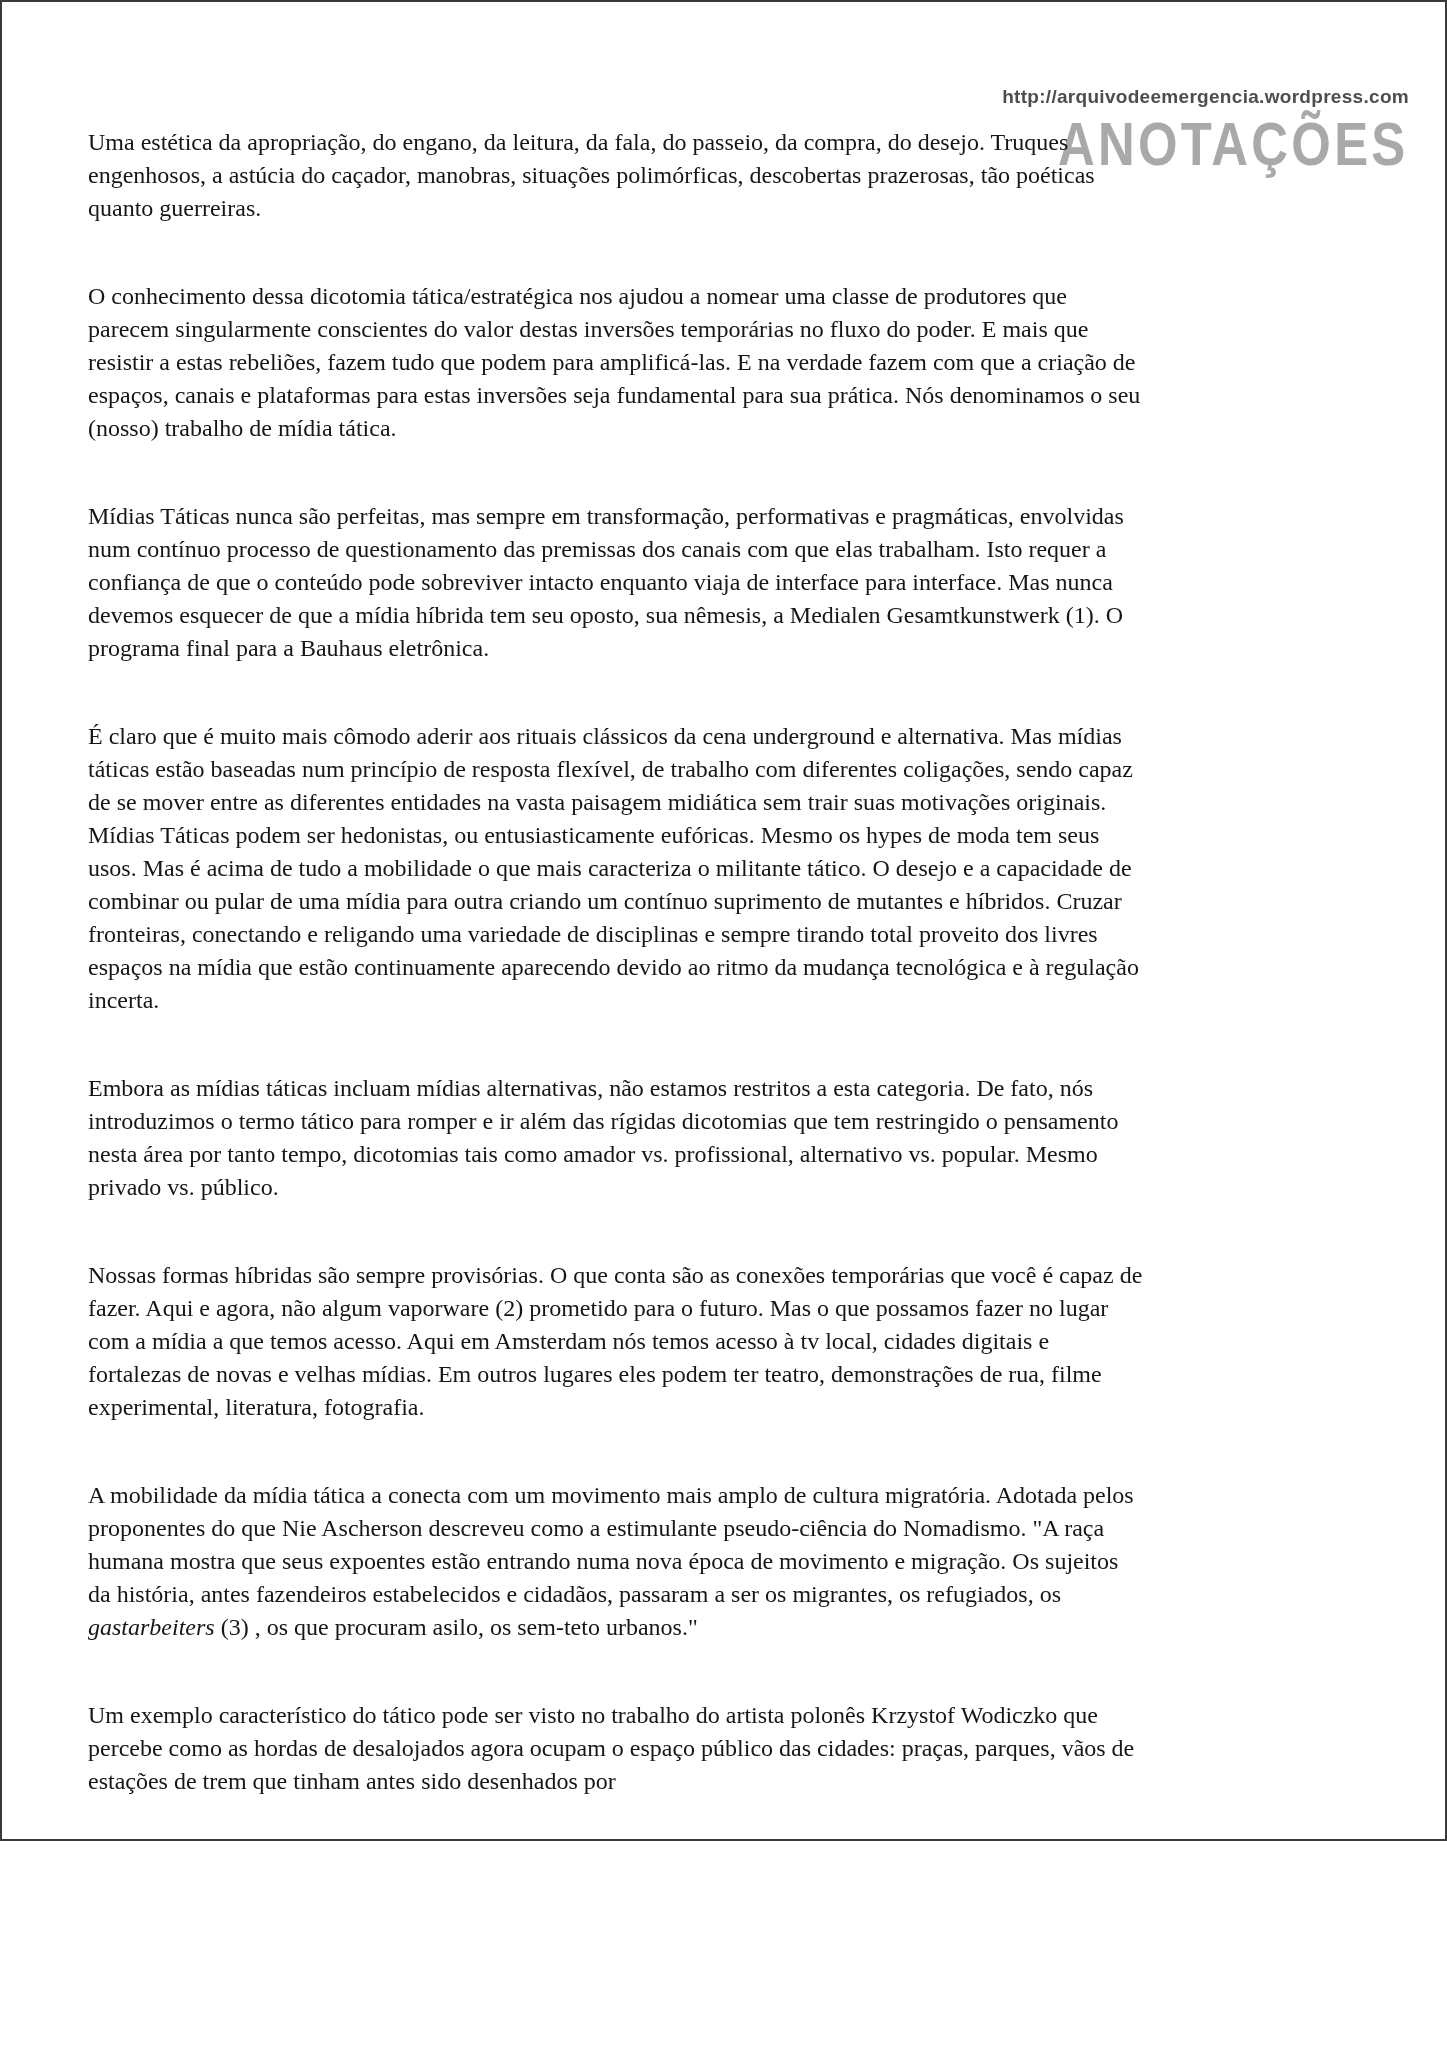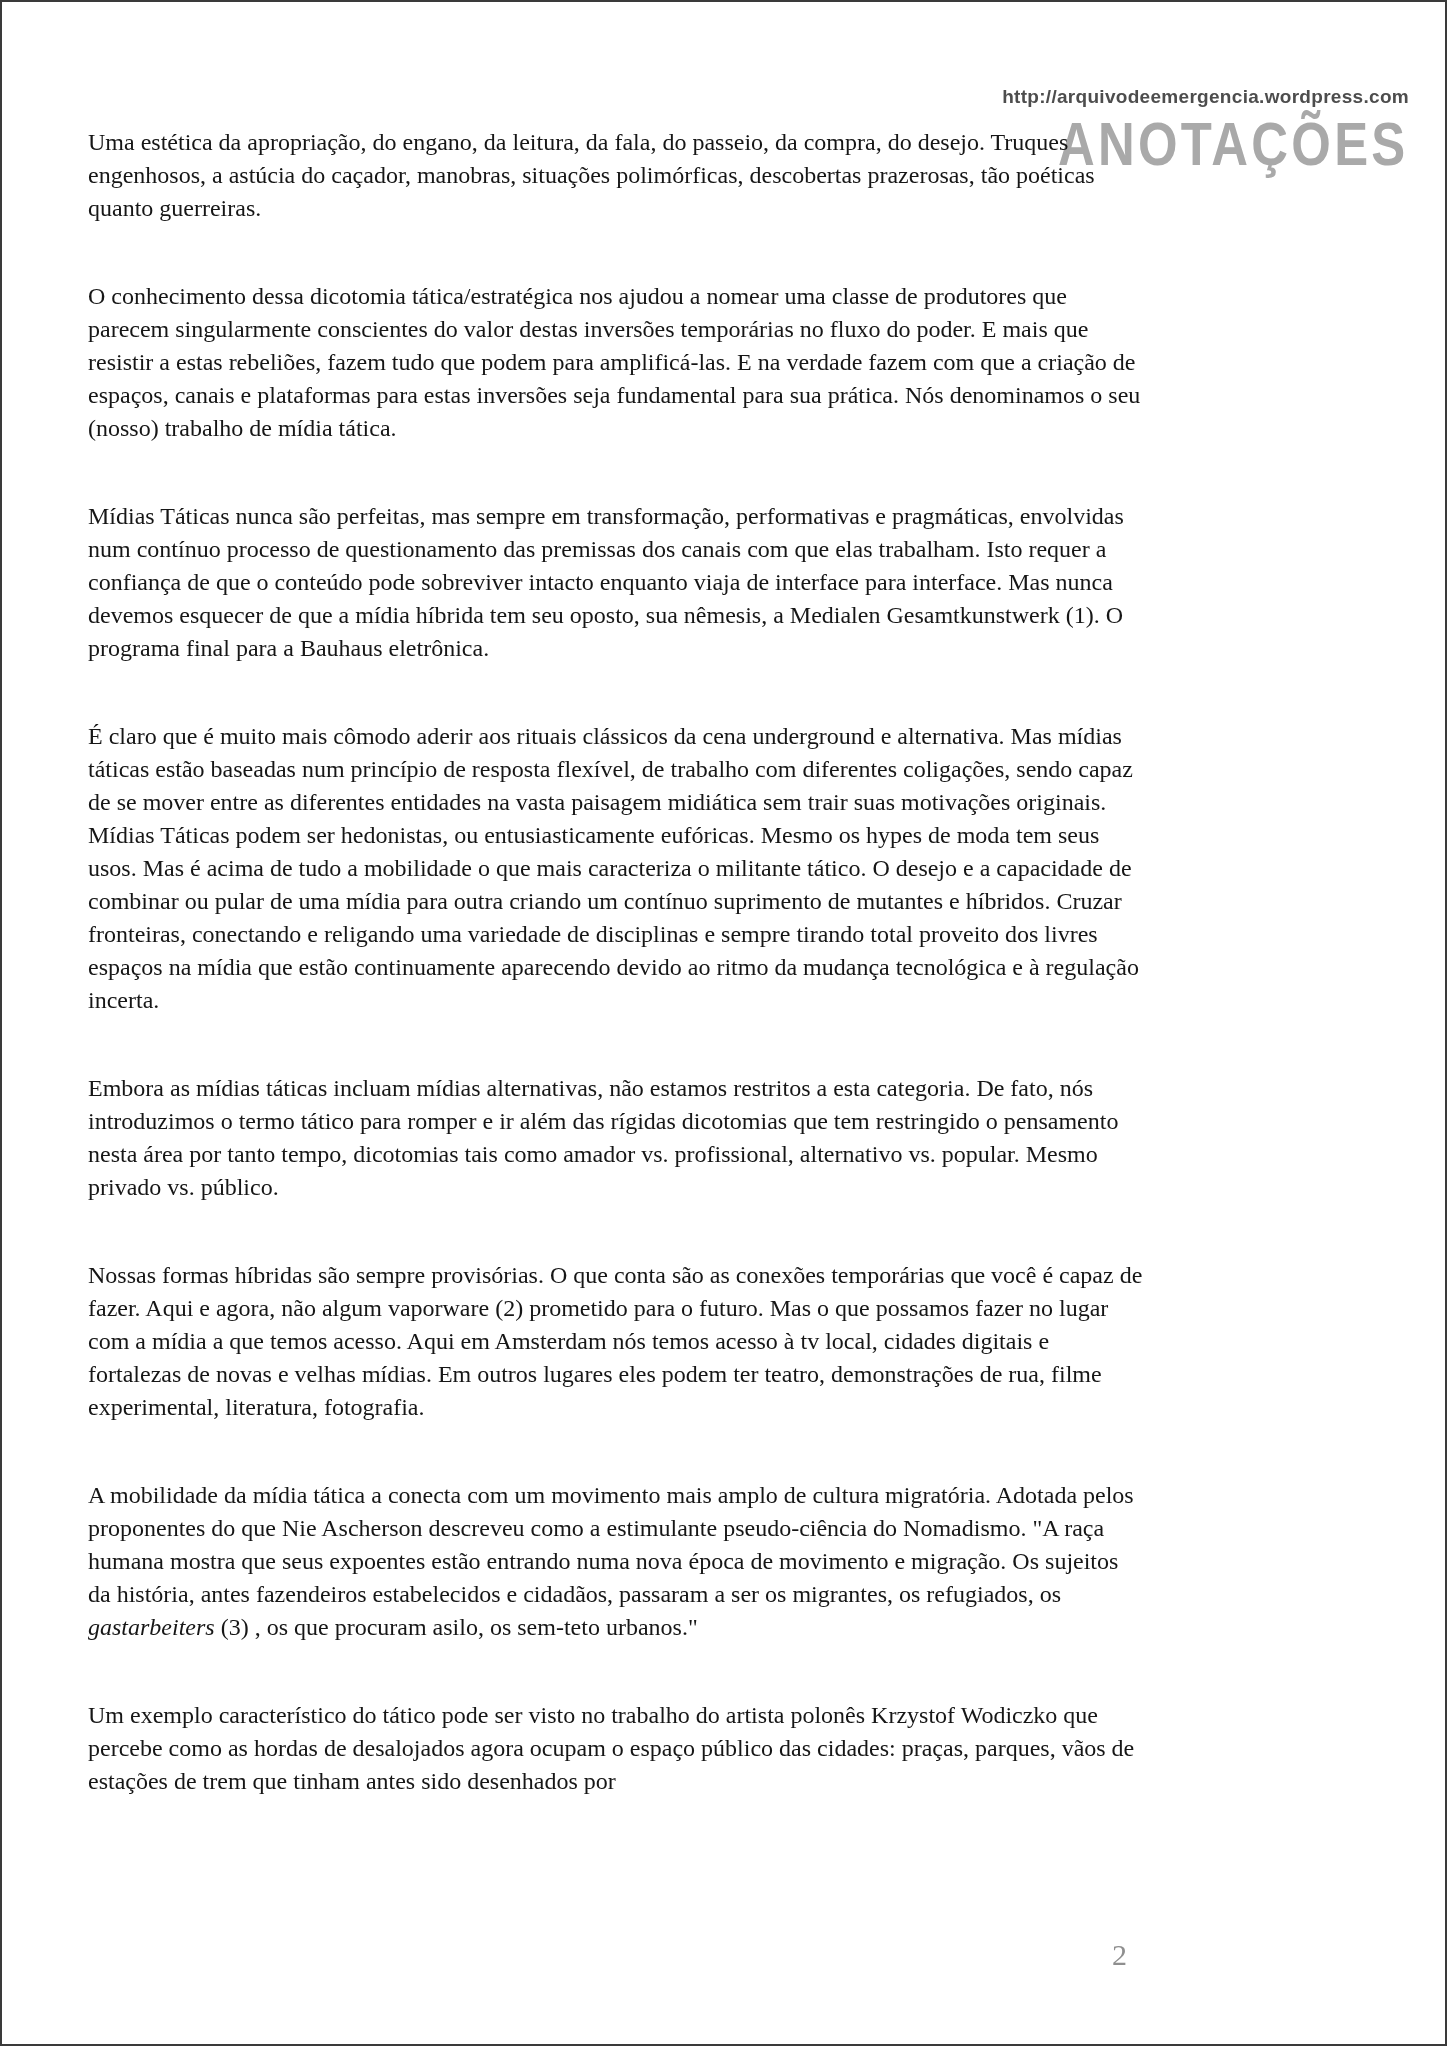--- a/index.html
+++ b/index.html
@@ -4,21 +4,21 @@
 <title>Anotações — página 2</title>
 <style>
   html, body {
     margin: 0;
     padding: 0;
     background: #ffffff;
   }
   .page {
     position: relative;
     width: 1447px;
-    height: 2046px;
+    height: 1841px;
     box-sizing: border-box;
     background: #ffffff;
     border: 2px solid var(--border, #3a3a3a);
     overflow: hidden;
     font-family: "Liberation Serif", serif;
   }
   .header {
     position: absolute;
     top: 84px;
     right: 36px;

